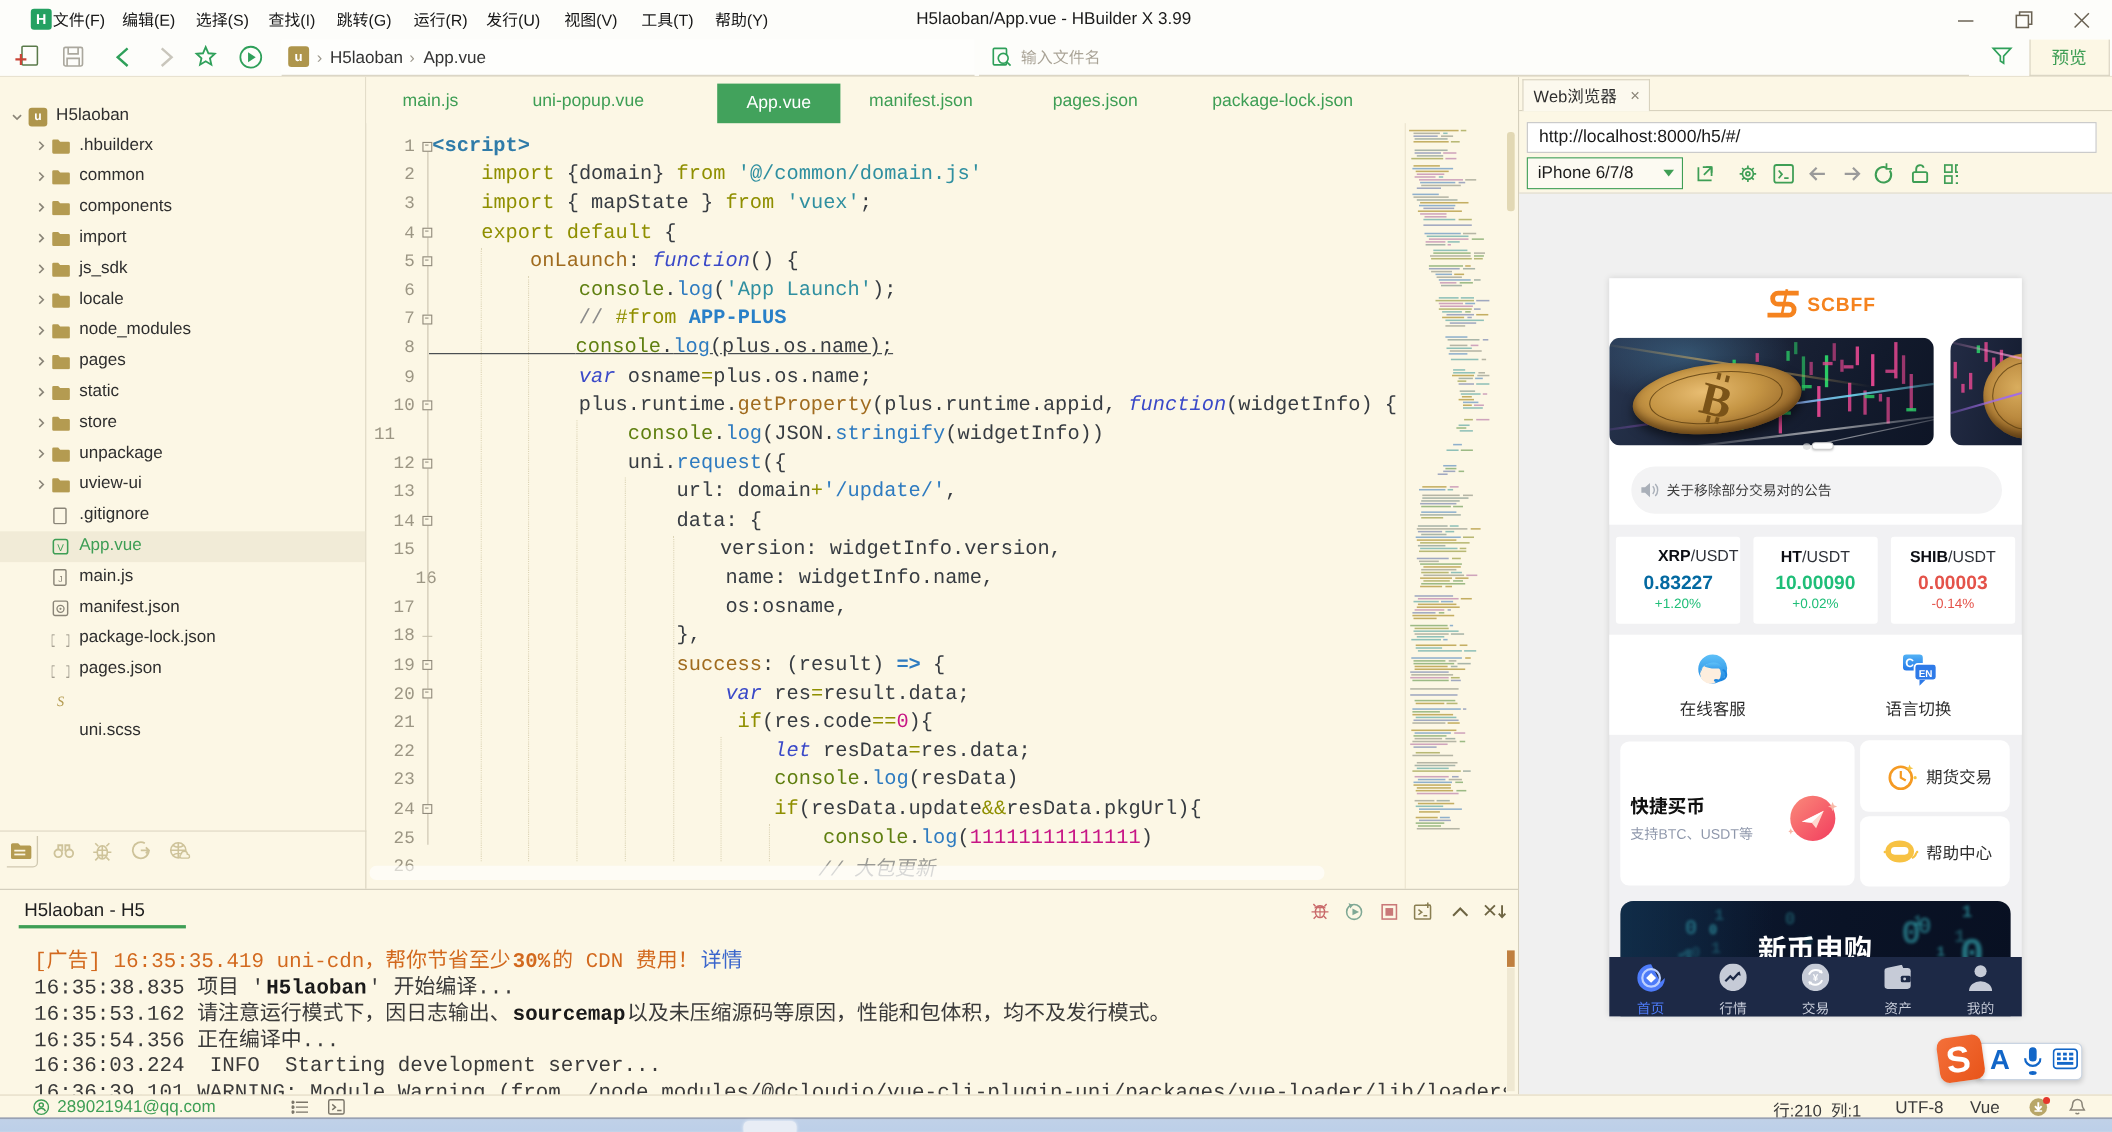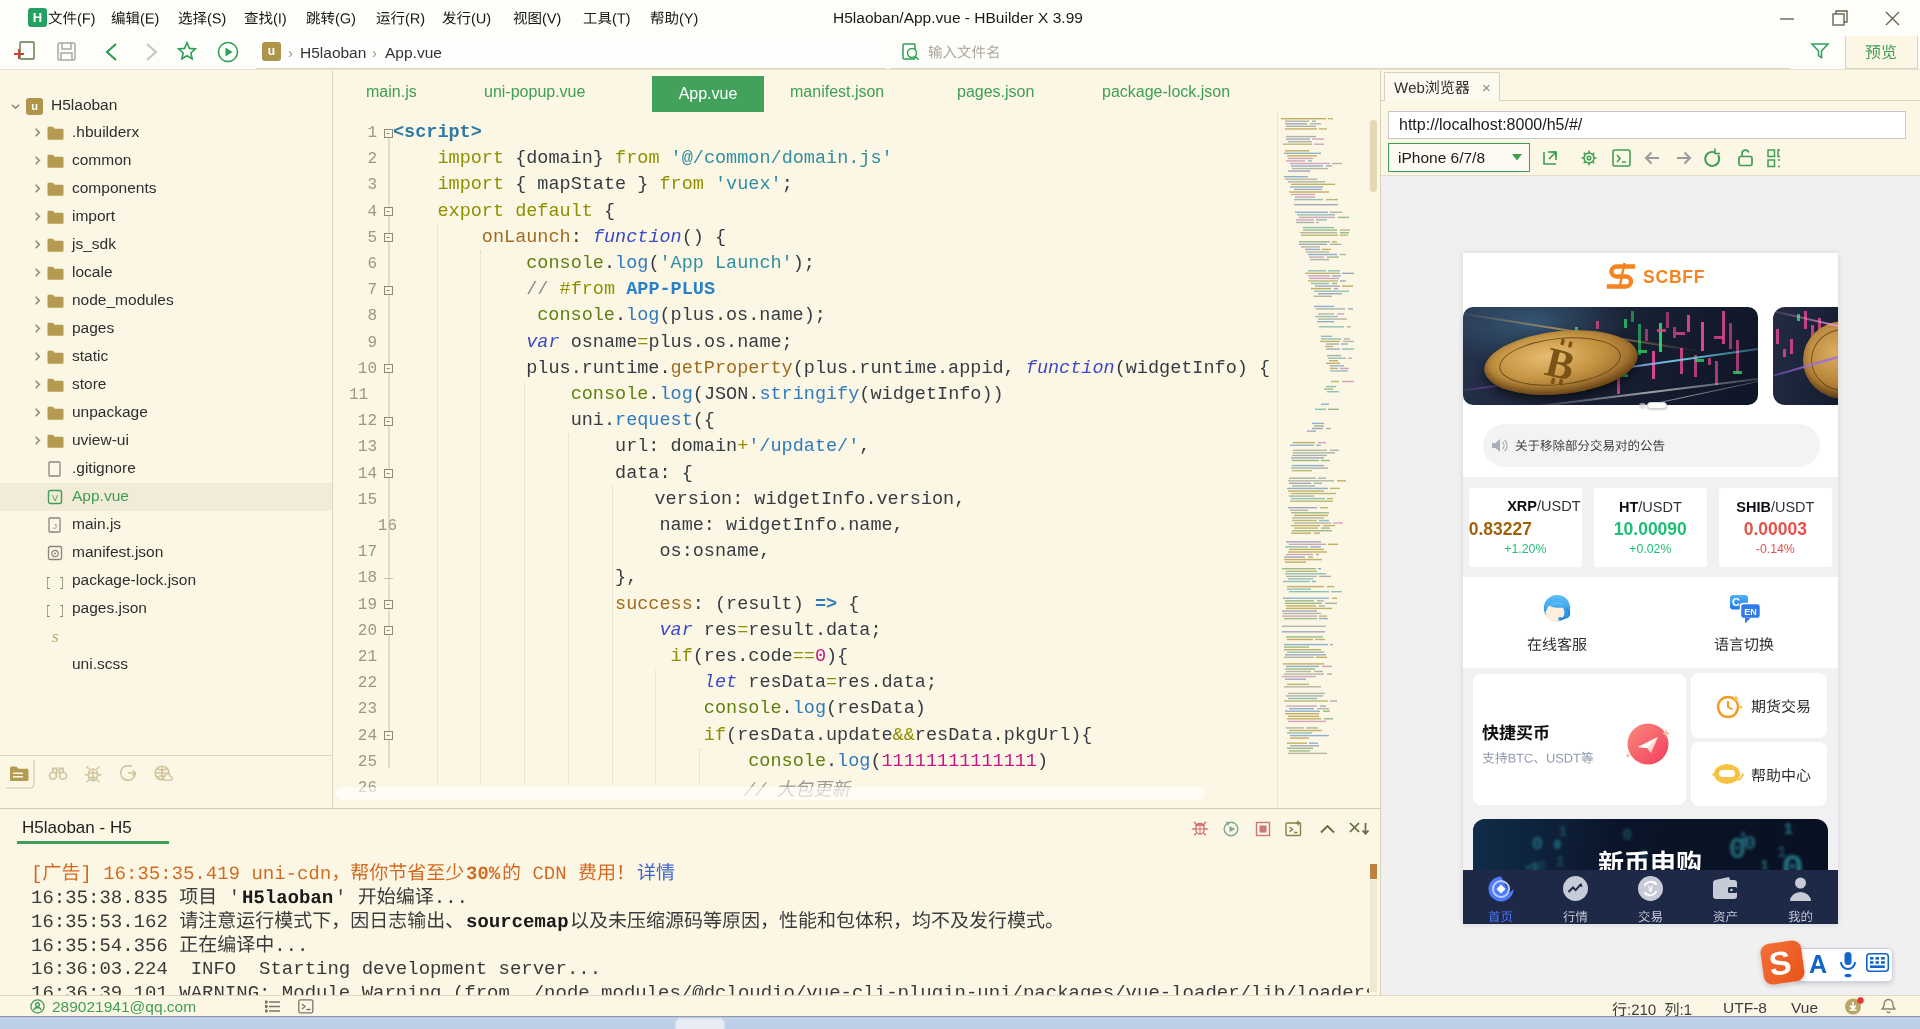--- a/index.html
+++ b/index.html
@@ -274,26 +274,26 @@
 <div style="position:absolute;left:393.0px;top:172.4px;height:26.2px;font:18.5px 'Liberation Mono',monospace;color:#373c42;line-height:26.2px;white-space:pre;">    <span style="color:#8f8f00;">import</span> { mapState } <span style="color:#8f8f00;">from</span> <span style="color:#2f8fa0;">'vuex'</span>;</div>
 <div style="position:absolute;left:340px;top:198.6px;width:37px;height:26.2px;font:16px 'Liberation Mono',monospace;color:#9c9684;text-align:right;line-height:26.2px;">4</div>
 <div style="position:absolute;left:393.0px;top:198.6px;height:26.2px;font:18.5px 'Liberation Mono',monospace;color:#373c42;line-height:26.2px;white-space:pre;">    <span style="color:#8f8f00;">export</span> <span style="color:#8f8f00;">default</span> {</div>
 <div style="position:absolute;left:340px;top:224.8px;width:37px;height:26.2px;font:16px 'Liberation Mono',monospace;color:#9c9684;text-align:right;line-height:26.2px;">5</div>
 <div style="position:absolute;left:393.0px;top:224.8px;height:26.2px;font:18.5px 'Liberation Mono',monospace;color:#373c42;line-height:26.2px;white-space:pre;">        <span style="color:#a06b1e;">onLaunch</span>: <span style="color:#3a49c8;font-style:italic;">function</span>() {</div>
 <div style="position:absolute;left:340px;top:251.0px;width:37px;height:26.2px;font:16px 'Liberation Mono',monospace;color:#9c9684;text-align:right;line-height:26.2px;">6</div>
 <div style="position:absolute;left:393.0px;top:251.0px;height:26.2px;font:18.5px 'Liberation Mono',monospace;color:#373c42;line-height:26.2px;white-space:pre;">            <span style="color:#5f7f10;">console</span>.<span style="color:#2e7bc0;">log</span>(<span style="color:#2f8fa0;">'App Launch'</span>);</div>
 <div style="position:absolute;left:340px;top:277.2px;width:37px;height:26.2px;font:16px 'Liberation Mono',monospace;color:#9c9684;text-align:right;line-height:26.2px;">7</div>
 <div style="position:absolute;left:393.0px;top:277.2px;height:26.2px;font:18.5px 'Liberation Mono',monospace;color:#373c42;line-height:26.2px;white-space:pre;">            <span style="color:#8a8a8a;">// </span><span style="color:#8f8f00;">#from</span> <span style="color:#2980c8;font-weight:700;">APP-PLUS</span></div>
 <div style="position:absolute;left:340px;top:303.4px;width:37px;height:26.2px;font:16px 'Liberation Mono',monospace;color:#9c9684;text-align:right;line-height:26.2px;">8</div>
-<div style="position:absolute;left:404px;top:303.4px;height:26.2px;font:18.5px 'Liberation Mono',monospace;color:#373c42;line-height:26.2px;white-space:pre;">            <span style="color:#5f7f10;">console</span>.<span style="color:#2e7bc0;">log</span>(plus.os.name);</div>
+<div style="position:absolute;left:390px;top:303.4px;height:26.2px;font:18.5px 'Liberation Mono',monospace;color:#373c42;line-height:26.2px;white-space:pre;text-decoration:underline;">            <span style="color:#5f7f10;">console</span>.<span style="color:#2e7bc0;">log</span>(plus.os.name);</div>
 <div style="position:absolute;left:340px;top:329.6px;width:37px;height:26.2px;font:16px 'Liberation Mono',monospace;color:#9c9684;text-align:right;line-height:26.2px;">9</div>
 <div style="position:absolute;left:393.0px;top:329.6px;height:26.2px;font:18.5px 'Liberation Mono',monospace;color:#373c42;line-height:26.2px;white-space:pre;">            <span style="color:#3a49c8;font-style:italic;">var</span> osname<span style="color:#8f8f00;">=</span>plus.os.name;</div>
 <div style="position:absolute;left:340px;top:355.79999999999995px;width:37px;height:26.2px;font:16px 'Liberation Mono',monospace;color:#9c9684;text-align:right;line-height:26.2px;">10</div>
 <div style="position:absolute;left:393.0px;top:355.79999999999995px;height:26.2px;font:18.5px 'Liberation Mono',monospace;color:#373c42;line-height:26.2px;white-space:pre;">            plus.runtime.<span style="color:#a06b1e;">getProperty</span>(plus.runtime.appid, <span style="color:#3a49c8;font-style:italic;">function</span>(widgetInfo) {</div>
-<div style="position:absolute;left:340px;top:382.0px;width:37px;height:26.2px;font:16px 'Liberation Mono',monospace;color:#9c9684;text-align:center;line-height:26.2px;">11</div>
+<div style="position:absolute;left:340px;top:382.0px;width:37px;height:26.2px;font:16px 'Liberation Mono',monospace;color:#9c9684;text-align:left;line-height:26.2px;">11</div>
 <div style="position:absolute;left:393.0px;top:382.0px;height:26.2px;font:18.5px 'Liberation Mono',monospace;color:#373c42;line-height:26.2px;white-space:pre;">                <span style="color:#5f7f10;">console</span>.<span style="color:#2e7bc0;">log</span>(JSON.<span style="color:#2e7bc0;">stringify</span>(widgetInfo))</div>
 <div style="position:absolute;left:340px;top:408.2px;width:37px;height:26.2px;font:16px 'Liberation Mono',monospace;color:#9c9684;text-align:right;line-height:26.2px;">12</div>
 <div style="position:absolute;left:393.0px;top:408.2px;height:26.2px;font:18.5px 'Liberation Mono',monospace;color:#373c42;line-height:26.2px;white-space:pre;">                uni.<span style="color:#2e7bc0;">request</span>({</div>
 <div style="position:absolute;left:340px;top:434.4px;width:37px;height:26.2px;font:16px 'Liberation Mono',monospace;color:#9c9684;text-align:right;line-height:26.2px;">13</div>
 <div style="position:absolute;left:393.0px;top:434.4px;height:26.2px;font:18.5px 'Liberation Mono',monospace;color:#373c42;line-height:26.2px;white-space:pre;">                    url: domain<span style="color:#8f8f00;">+</span><span style="color:#2e7bc0;">'/update/'</span>,</div>
 <div style="position:absolute;left:340px;top:460.59999999999997px;width:37px;height:26.2px;font:16px 'Liberation Mono',monospace;color:#9c9684;text-align:right;line-height:26.2px;">14</div>
 <div style="position:absolute;left:393.0px;top:460.59999999999997px;height:26.2px;font:18.5px 'Liberation Mono',monospace;color:#373c42;line-height:26.2px;white-space:pre;">                    data: {</div>
 <div style="position:absolute;left:340px;top:486.8px;width:37px;height:26.2px;font:16px 'Liberation Mono',monospace;color:#9c9684;text-align:right;line-height:26.2px;">15</div>
 <div style="position:absolute;left:388px;top:486.8px;height:26.2px;font:18.5px 'Liberation Mono',monospace;color:#373c42;line-height:26.2px;white-space:pre;">                        version: widgetInfo.version,</div>
 <div style="position:absolute;left:360px;top:513.0px;width:37px;height:26.2px;font:16px 'Liberation Mono',monospace;color:#9c9684;text-align:right;line-height:26.2px;">16</div>
@@ -739,21 +739,21 @@
     <path d="M0 5 h3.5 l4.5 -4 v13 l-4.5 -4 h-3.5 z"></path>
     <path d="M10.5 4 a5 5 0 0 1 0 7 M12.8 2 a8 8 0 0 1 0 11" stroke="#A9AFB8" stroke-width="1.3" fill="none"></path>
   </svg>
 <div style="position:absolute;left:1515px;top:437px;">
     <svg width="152" height="17" viewBox="0 0 152 17" style="display:block">
       <path transform="translate(0.0 13.2)" d="M2.8 -10C3.3 -9.3 3.8 -8.4 4 -7.8H1.6V-6.9H5.8V-5.4C5.8 -5.2 5.8 -4.9 5.7 -4.7H0.9V-3.8H5.6C5.2 -2.4 4 -1 0.6 0.2C0.9 0.4 1.2 0.8 1.3 1C4.5 -0.1 5.9 -1.6 6.4 -3C7.5 -1.1 9.1 0.3 11.3 0.9C11.5 0.6 11.8 0.2 12 0C9.7 -0.6 8 -1.9 7.1 -3.8H11.7V-4.7H6.8L6.8 -5.4V-6.9H11V-7.8H8.5C9 -8.5 9.5 -9.4 9.9 -10.1L8.9 -10.5C8.6 -9.7 8 -8.6 7.5 -7.8H4.1L4.9 -8.3C4.7 -8.9 4.1 -9.8 3.6 -10.4Z M14.1 -9.6V-8.7H18.4V-5.5H13.2V-4.6H18.4V-0.4C18.4 -0.1 18.3 -0 18 -0C17.7 -0 16.8 -0 15.7 -0.1C15.9 0.2 16.1 0.7 16.1 0.9C17.4 0.9 18.2 0.9 18.7 0.8C19.2 0.6 19.4 0.3 19.4 -0.4V-4.6H24.3V-5.5H19.4V-8.7H23.5V-9.6Z M29.2 -10.4C28.4 -10 27 -9.6 25.7 -9.4C25.8 -9.2 25.9 -8.9 26 -8.7C26.5 -8.8 27 -8.8 27.5 -9V-6.9H25.6V-6H27.3C26.9 -4.6 26.1 -3 25.4 -2.1C25.6 -1.9 25.8 -1.5 25.9 -1.2C26.5 -2 27 -3.3 27.5 -4.6V1H28.4V-4.8C28.7 -4.2 29.2 -3.5 29.3 -3.1L29.9 -3.8C29.7 -4.2 28.7 -5.4 28.4 -5.8V-6H29.9V-6.9H28.4V-9.2C28.9 -9.3 29.4 -9.5 29.8 -9.6ZM31.4 -7.4C31.8 -7.1 32.3 -6.8 32.6 -6.5C31.7 -6 30.8 -5.6 29.8 -5.4C29.9 -5.2 30.2 -4.9 30.3 -4.7C32.8 -5.3 35.2 -6.7 36.3 -9L35.7 -9.3L35.5 -9.3H33.2C33.5 -9.6 33.7 -10 33.9 -10.3L33 -10.5C32.4 -9.6 31.3 -8.5 29.8 -7.8C29.9 -7.6 30.2 -7.3 30.4 -7.1C31.1 -7.5 31.8 -8 32.4 -8.5H35C34.6 -7.9 34 -7.4 33.4 -6.9C33 -7.2 32.5 -7.6 32.1 -7.8ZM32 -2.4C32.5 -2.1 33 -1.7 33.4 -1.3C32.3 -0.5 30.9 0 29.5 0.3C29.7 0.5 29.9 0.8 30 1.1C33.1 0.3 35.9 -1.3 37 -4.6L36.4 -4.9L36.2 -4.8H34C34.3 -5.1 34.5 -5.5 34.7 -5.8L33.7 -6C33.1 -4.8 31.8 -3.6 29.9 -2.7C30.1 -2.6 30.4 -2.2 30.5 -2C31.6 -2.6 32.6 -3.3 33.3 -4H35.8C35.4 -3.2 34.8 -2.4 34.1 -1.8C33.7 -2.2 33.2 -2.6 32.7 -2.9Z M43.4 -2.8C43 -1.9 42.4 -0.9 41.7 -0.3C41.9 -0.2 42.3 0.1 42.4 0.2C43.1 -0.5 43.8 -1.5 44.3 -2.5ZM47 -2.5C47.7 -1.7 48.5 -0.6 48.8 0.1L49.6 -0.3C49.2 -1 48.5 -2.1 47.8 -2.9ZM38.5 -10V1H39.3V-9.2H40.9C40.6 -8.3 40.2 -7.2 39.9 -6.3C40.8 -5.3 41.1 -4.5 41.1 -3.8C41.1 -3.4 41 -3.1 40.8 -2.9C40.7 -2.8 40.5 -2.8 40.4 -2.8C40.2 -2.8 39.9 -2.8 39.6 -2.8C39.7 -2.6 39.8 -2.2 39.8 -2C40.1 -2 40.5 -2 40.7 -2C41 -2 41.2 -2.1 41.4 -2.2C41.8 -2.5 41.9 -3 41.9 -3.7C41.9 -4.5 41.7 -5.4 40.7 -6.4C41.1 -7.4 41.6 -8.6 42 -9.7L41.4 -10L41.3 -10ZM42.1 -4.3V-3.5H45.4V-0.1C45.4 0.1 45.4 0.1 45.2 0.1C45 0.2 44.4 0.2 43.7 0.1C43.8 0.4 44 0.7 44 1C44.9 1 45.5 1 45.9 0.8C46.2 0.7 46.3 0.4 46.3 -0.1V-3.5H49.4V-4.3H46.3V-5.8H48.2V-6.7H43.3V-5.8H45.4V-4.3ZM45.8 -10.6C44.9 -9.1 43.4 -7.6 41.8 -6.8C42 -6.7 42.3 -6.4 42.4 -6.2C43.7 -6.9 44.9 -7.9 45.8 -9.1C46.9 -7.8 47.9 -7 49 -6.3C49.2 -6.5 49.5 -6.8 49.7 -7C48.5 -7.6 47.4 -8.5 46.3 -9.8L46.6 -10.3Z M51.8 -7.9C52.1 -7.2 52.4 -6.3 52.5 -5.7L53.4 -5.9C53.3 -6.5 53 -7.4 52.6 -8.1ZM57.8 -9.8V1H58.7V-9H60.7C60.4 -8 59.9 -6.7 59.4 -5.6C60.5 -4.5 60.8 -3.6 60.8 -2.8C60.8 -2.3 60.8 -1.9 60.5 -1.8C60.4 -1.7 60.2 -1.7 60 -1.7C59.7 -1.7 59.4 -1.7 59 -1.7C59.2 -1.4 59.3 -1 59.3 -0.8C59.6 -0.8 60 -0.8 60.4 -0.8C60.6 -0.9 60.9 -0.9 61.1 -1.1C61.5 -1.4 61.7 -2 61.7 -2.7C61.7 -3.6 61.4 -4.5 60.3 -5.7C60.8 -6.9 61.4 -8.3 61.9 -9.5L61.2 -9.9L61.1 -9.8ZM53.1 -10.3C53.3 -9.9 53.5 -9.4 53.6 -9H51V-8.2H56.9V-9H54.6C54.4 -9.5 54.2 -10.1 53.9 -10.6ZM55.4 -8.1C55.2 -7.4 54.8 -6.4 54.5 -5.7H50.6V-4.8H57.2V-5.7H55.4C55.7 -6.3 56.1 -7.2 56.4 -7.9ZM51.4 -3.6V0.9H52.2V0.3H55.7V0.8H56.6V-3.6ZM52.2 -0.5V-2.8H55.7V-0.5Z M70.9 -10.3 70 -9.9C70.9 -8.1 72.4 -6 73.8 -4.9C73.9 -5.2 74.3 -5.5 74.5 -5.7C73.2 -6.7 71.7 -8.6 70.9 -10.3ZM66.5 -10.2C65.8 -8.3 64.5 -6.6 63 -5.5C63.3 -5.4 63.7 -5 63.9 -4.8C64.2 -5.1 64.5 -5.4 64.8 -5.7V-4.9H67.2C67 -2.7 66.3 -0.7 63.3 0.2C63.5 0.4 63.8 0.8 63.9 1C67.1 -0.1 67.9 -2.4 68.2 -4.9H71.6C71.5 -1.7 71.3 -0.5 71 -0.2C70.9 -0.1 70.7 -0 70.5 -0C70.2 -0 69.4 -0 68.6 -0.1C68.8 0.2 68.9 0.6 68.9 0.8C69.7 0.9 70.5 0.9 70.9 0.9C71.3 0.8 71.6 0.7 71.8 0.4C72.3 -0.1 72.5 -1.5 72.6 -5.3C72.7 -5.5 72.7 -5.8 72.7 -5.8H64.9C66 -6.9 66.9 -8.4 67.5 -10Z M79 -7.5C78.2 -6.5 77 -5.5 75.9 -4.9C76.1 -4.8 76.4 -4.4 76.6 -4.2C77.7 -4.9 79 -6 79.9 -7.1ZM82.7 -6.9C83.9 -6.1 85.3 -5 85.9 -4.2L86.7 -4.8C86 -5.6 84.6 -6.7 83.5 -7.5ZM79.4 -5.3 78.6 -5C79.1 -3.8 79.7 -2.8 80.6 -1.9C79.3 -0.9 77.6 -0.2 75.6 0.2C75.8 0.4 76.1 0.8 76.2 1C78.2 0.5 79.9 -0.2 81.3 -1.3C82.6 -0.2 84.3 0.5 86.4 0.9C86.5 0.7 86.8 0.3 87 0.1C85 -0.3 83.3 -0.9 82 -1.9C82.9 -2.8 83.6 -3.8 84.1 -5.1L83.2 -5.3C82.7 -4.2 82.1 -3.2 81.3 -2.5C80.5 -3.3 79.8 -4.2 79.4 -5.3ZM80.2 -10.3C80.5 -9.8 80.9 -9.2 81.1 -8.8H75.8V-7.9H86.6V-8.8H81.5L82 -9C81.9 -9.4 81.5 -10.1 81.1 -10.6Z M90.8 -7.2H96.9V-5.9H90.8ZM90.8 -9.1H96.9V-7.9H90.8ZM89.8 -9.9V-5.1H91.2C90.4 -4 89.2 -2.9 88 -2.2C88.2 -2.1 88.6 -1.8 88.7 -1.6C89.4 -2 90.1 -2.6 90.8 -3.2H92.5C91.7 -1.9 90.4 -0.7 89 0.1C89.3 0.2 89.6 0.6 89.8 0.8C91.2 -0.2 92.6 -1.6 93.5 -3.2H95.2C94.6 -1.7 93.7 -0.4 92.5 0.5C92.7 0.6 93.1 0.9 93.3 1.1C94.5 0.1 95.5 -1.5 96.2 -3.2H97.7C97.5 -1.1 97.3 -0.2 97 0.1C96.9 0.2 96.8 0.2 96.6 0.2C96.3 0.2 95.8 0.2 95.2 0.2C95.3 0.4 95.4 0.8 95.4 1C96 1 96.7 1 97 1C97.3 1 97.6 0.9 97.8 0.7C98.2 0.2 98.5 -0.8 98.7 -3.6C98.7 -3.8 98.7 -4.1 98.7 -4.1H91.5C91.8 -4.4 92.1 -4.8 92.3 -5.1H97.9V-9.9Z M106.3 -4.9C106.9 -4 107.4 -2.9 107.6 -2.1L108.5 -2.5C108.2 -3.3 107.7 -4.4 107 -5.3ZM101.1 -5.7C101.9 -5 102.7 -4.2 103.4 -3.3C102.7 -1.7 101.7 -0.5 100.6 0.2C100.8 0.4 101.1 0.8 101.2 1C102.4 0.2 103.3 -1 104.1 -2.5C104.7 -1.8 105.1 -1.2 105.4 -0.6L106.2 -1.3C105.8 -2 105.2 -2.7 104.5 -3.5C105.1 -5 105.5 -6.7 105.8 -8.7L105.1 -8.9L105 -8.8H100.9V-7.9H104.7C104.5 -6.6 104.2 -5.4 103.8 -4.3C103.2 -5 102.5 -5.7 101.8 -6.2ZM109.6 -10.5V-7.5H106V-6.6H109.6V-0.3C109.6 -0.1 109.5 0 109.3 0C109 0 108.3 0 107.6 0C107.7 0.3 107.8 0.7 107.9 1C108.9 1 109.6 1 110 0.8C110.3 0.6 110.5 0.4 110.5 -0.3V-6.6H112V-7.5H110.5V-10.5Z M119.4 -5.3C120.1 -4.4 120.9 -3.1 121.3 -2.4L122.1 -2.9C121.7 -3.6 120.8 -4.8 120.1 -5.7ZM115.5 -10.5C115.4 -9.9 115.2 -9.1 115 -8.5H113.6V0.7H114.5V-0.3H117.9V-8.5H115.8C116.1 -9 116.3 -9.7 116.5 -10.4ZM114.5 -7.7H117.1V-5H114.5ZM114.5 -1.2V-4.2H117.1V-1.2ZM120 -10.6C119.6 -8.8 118.9 -7.1 118 -6C118.3 -5.9 118.7 -5.6 118.8 -5.5C119.2 -6.1 119.7 -6.8 120 -7.7H123.2C123 -2.7 122.8 -0.7 122.5 -0.3C122.3 -0.1 122.2 -0.1 121.9 -0.1C121.6 -0.1 120.9 -0.1 120 -0.2C120.2 0.1 120.3 0.5 120.4 0.7C121.1 0.8 121.8 0.8 122.2 0.8C122.7 0.7 123 0.6 123.2 0.2C123.7 -0.4 123.9 -2.3 124.1 -8.1C124.1 -8.2 124.1 -8.5 124.1 -8.5H120.3C120.5 -9.1 120.7 -9.7 120.9 -10.4Z M129.1 -10.1C128.3 -8.3 127 -6.5 125.6 -5.4C125.9 -5.2 126.3 -4.9 126.5 -4.7C127.9 -5.9 129.2 -7.8 130.1 -9.9ZM133.3 -10.2 132.4 -9.9C133.3 -8 134.9 -5.9 136.3 -4.7C136.4 -4.9 136.8 -5.3 137.1 -5.5C135.8 -6.5 134.2 -8.5 133.3 -10.2ZM127 0.2C127.5 0 128.2 -0.1 134.8 -0.5C135.1 0 135.4 0.5 135.6 0.9L136.5 0.4C135.9 -0.7 134.6 -2.5 133.5 -3.8L132.6 -3.4C133.1 -2.8 133.7 -2.1 134.2 -1.4L128.3 -1C129.6 -2.5 130.8 -4.4 131.8 -6.2L130.8 -6.7C129.8 -4.6 128.3 -2.4 127.8 -1.9C127.3 -1.3 127 -0.9 126.7 -0.8C126.8 -0.5 127 -0 127 0.2Z M140.6 -10.4C140.1 -9 139.3 -7.6 138.4 -6.7C138.6 -6.5 139.1 -6.3 139.3 -6.1C139.7 -6.6 140.1 -7.2 140.4 -7.8H143.5V-5.9H138.3V-5H149.3V-5.9H144.5V-7.8H148.3V-8.7H144.5V-10.5H143.5V-8.7H140.9C141.2 -9.2 141.4 -9.7 141.5 -10.2ZM139.8 -3.7V1.1H140.8V0.4H146.8V1.1H147.8V-3.7ZM140.8 -0.5V-2.9H146.8V-0.5Z" fill="#3c3c3c"></path>
     </svg>
   </div>
 <div style="position:absolute;left:1468.7px;top:488px;width:113.3px;height:79px;background:#fff;border-radius:3px;"></div>
 <div style="position:absolute;left:1468.7px;top:498px;width:113.3px;height:17px;text-align:center;font:14.5px 'Liberation Sans',sans-serif;color:#2e3138;white-space:nowrap;padding-left:37px;"><b style="color:#0c0e14">XRP</b>/USDT</div>
-<div style="position:absolute;left:1468.7px;top:519px;width:114px;height:20px;font:700 17.5px 'Liberation Sans',sans-serif;color:#a16207;">0.83227</div>
+<div style="position:absolute;left:1468.7px;top:519px;width:114px;height:20px;text-align:center;font:700 17.5px 'Liberation Sans',sans-serif;color:#0369a1;">0.83227</div>
 <div style="position:absolute;left:1468.7px;top:542px;width:113.3px;height:16px;text-align:center;font:12.3px 'Liberation Sans',sans-serif;color:#1FBE78;">+1.20%</div>
 <div style="position:absolute;left:1593.7px;top:488px;width:113.3px;height:79px;background:#fff;border-radius:3px;"></div>
 <div style="position:absolute;left:1593.7px;top:499px;width:113.3px;height:17px;text-align:center;font:14.5px 'Liberation Sans',sans-serif;color:#2e3138;white-space:nowrap;"><b style="color:#0c0e14">HT</b>/USDT</div>
 <div style="position:absolute;left:1593.7px;top:519px;width:113.3px;height:20px;text-align:center;font:700 17.5px 'Liberation Sans',sans-serif;color:#1FBE78;">10.00090</div>
 <div style="position:absolute;left:1593.7px;top:542px;width:113.3px;height:16px;text-align:center;font:12.3px 'Liberation Sans',sans-serif;color:#1FBE78;">+0.02%</div>
 <div style="position:absolute;left:1718.7px;top:488px;width:113.3px;height:79px;background:#fff;border-radius:3px;"></div>
 <div style="position:absolute;left:1718.7px;top:499px;width:113.3px;height:17px;text-align:center;font:14.5px 'Liberation Sans',sans-serif;color:#2e3138;white-space:nowrap;"><b style="color:#0c0e14">SHIB</b>/USDT</div>
 <div style="position:absolute;left:1718.7px;top:519px;width:113.3px;height:20px;text-align:center;font:700 17.5px 'Liberation Sans',sans-serif;color:#E4534A;">0.00003</div>
 <div style="position:absolute;left:1718.7px;top:542px;width:113.3px;height:16px;text-align:center;font:12.3px 'Liberation Sans',sans-serif;color:#E4534A;">-0.14%</div>
 <svg class="r" style="left:1537px;top:592px" width="40" height="40" viewBox="0 0 40 40">

